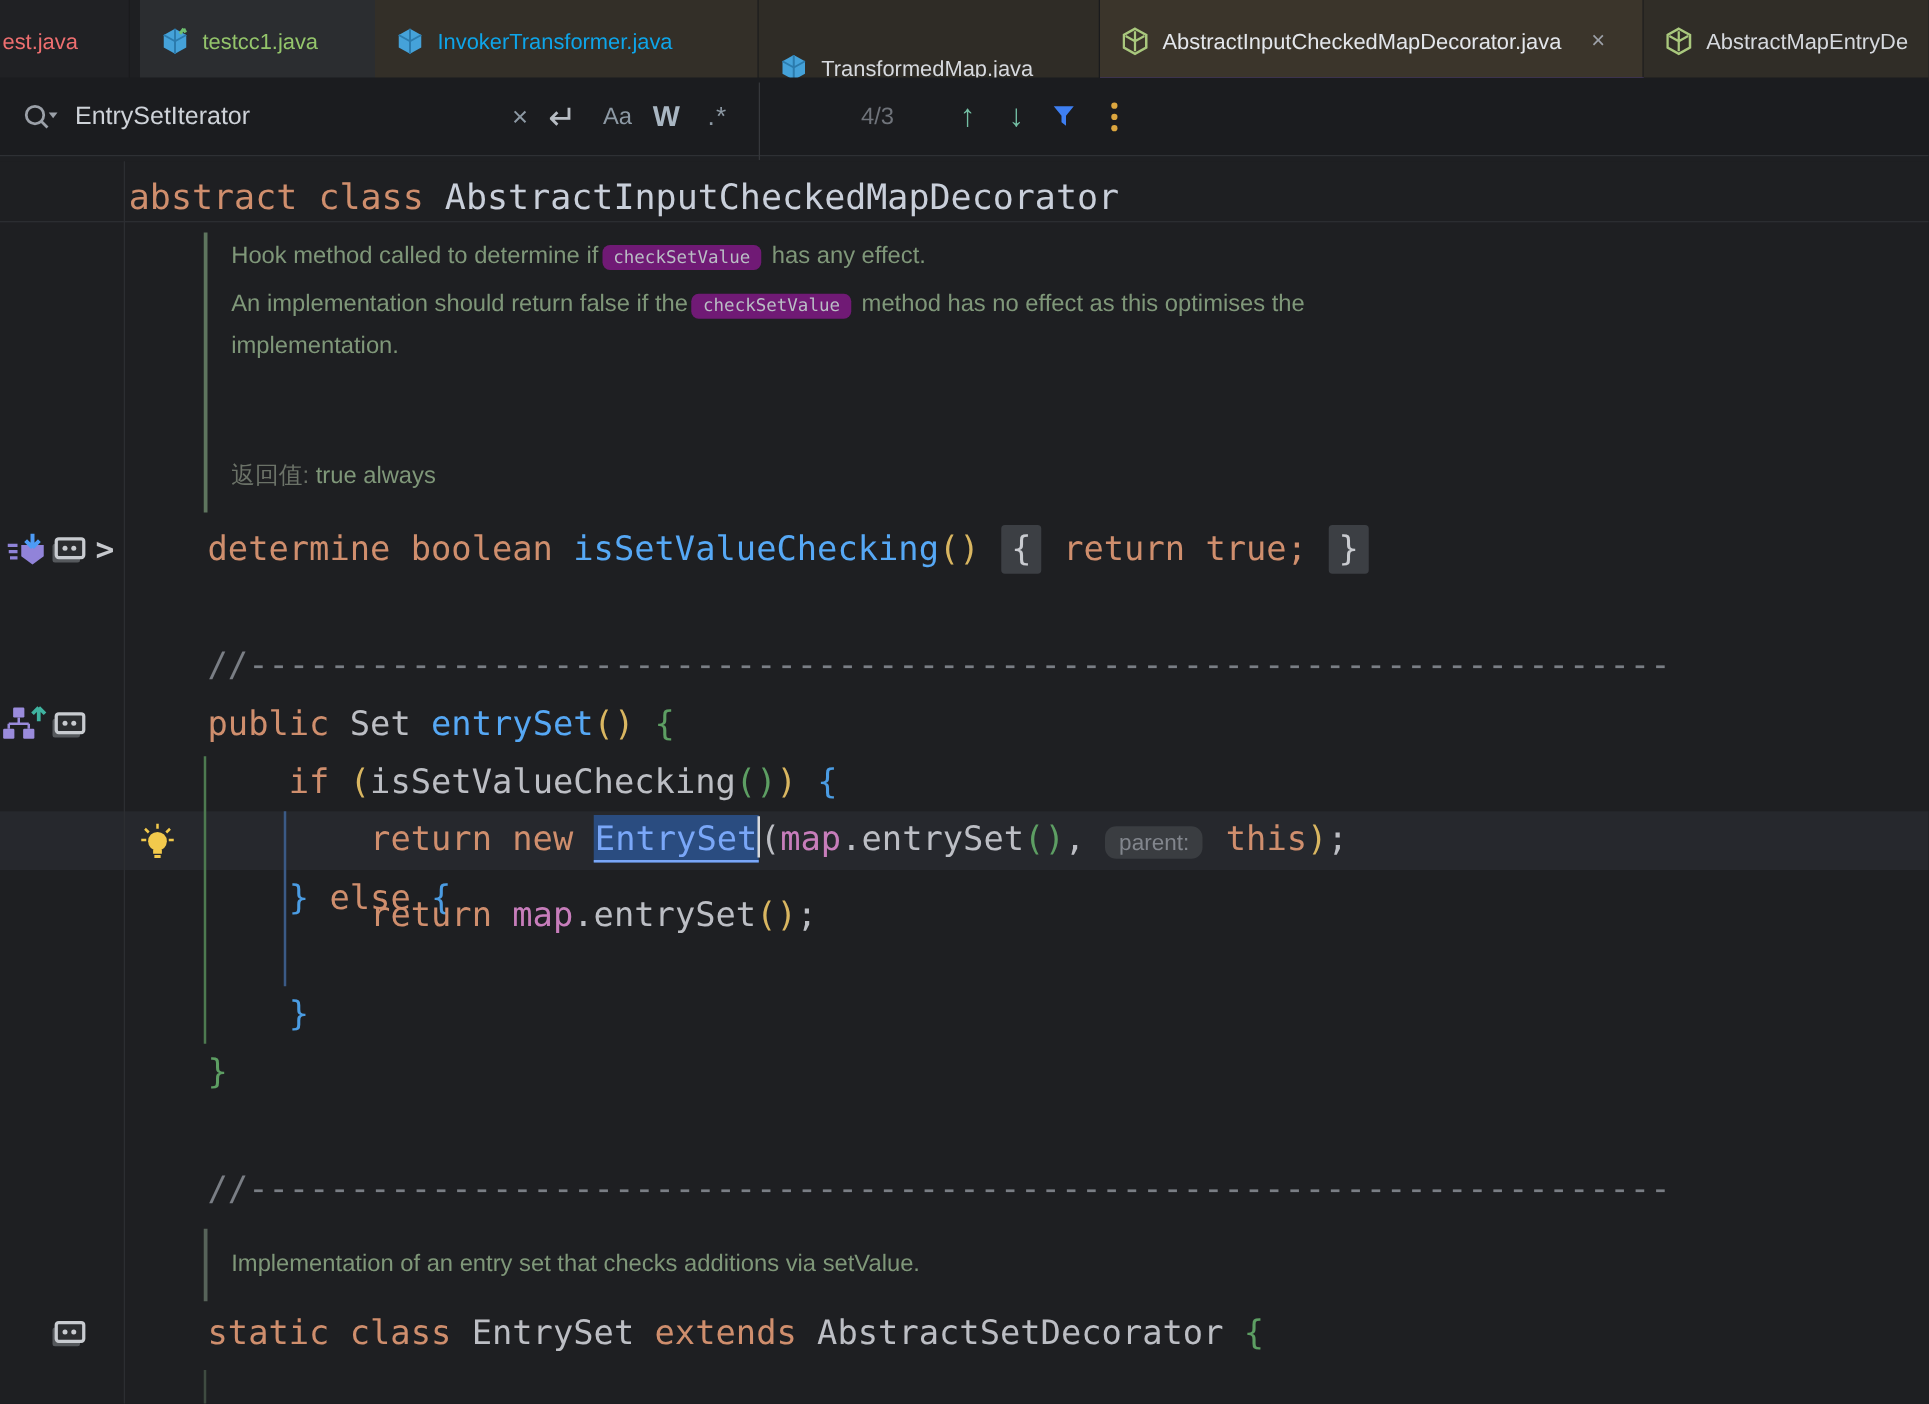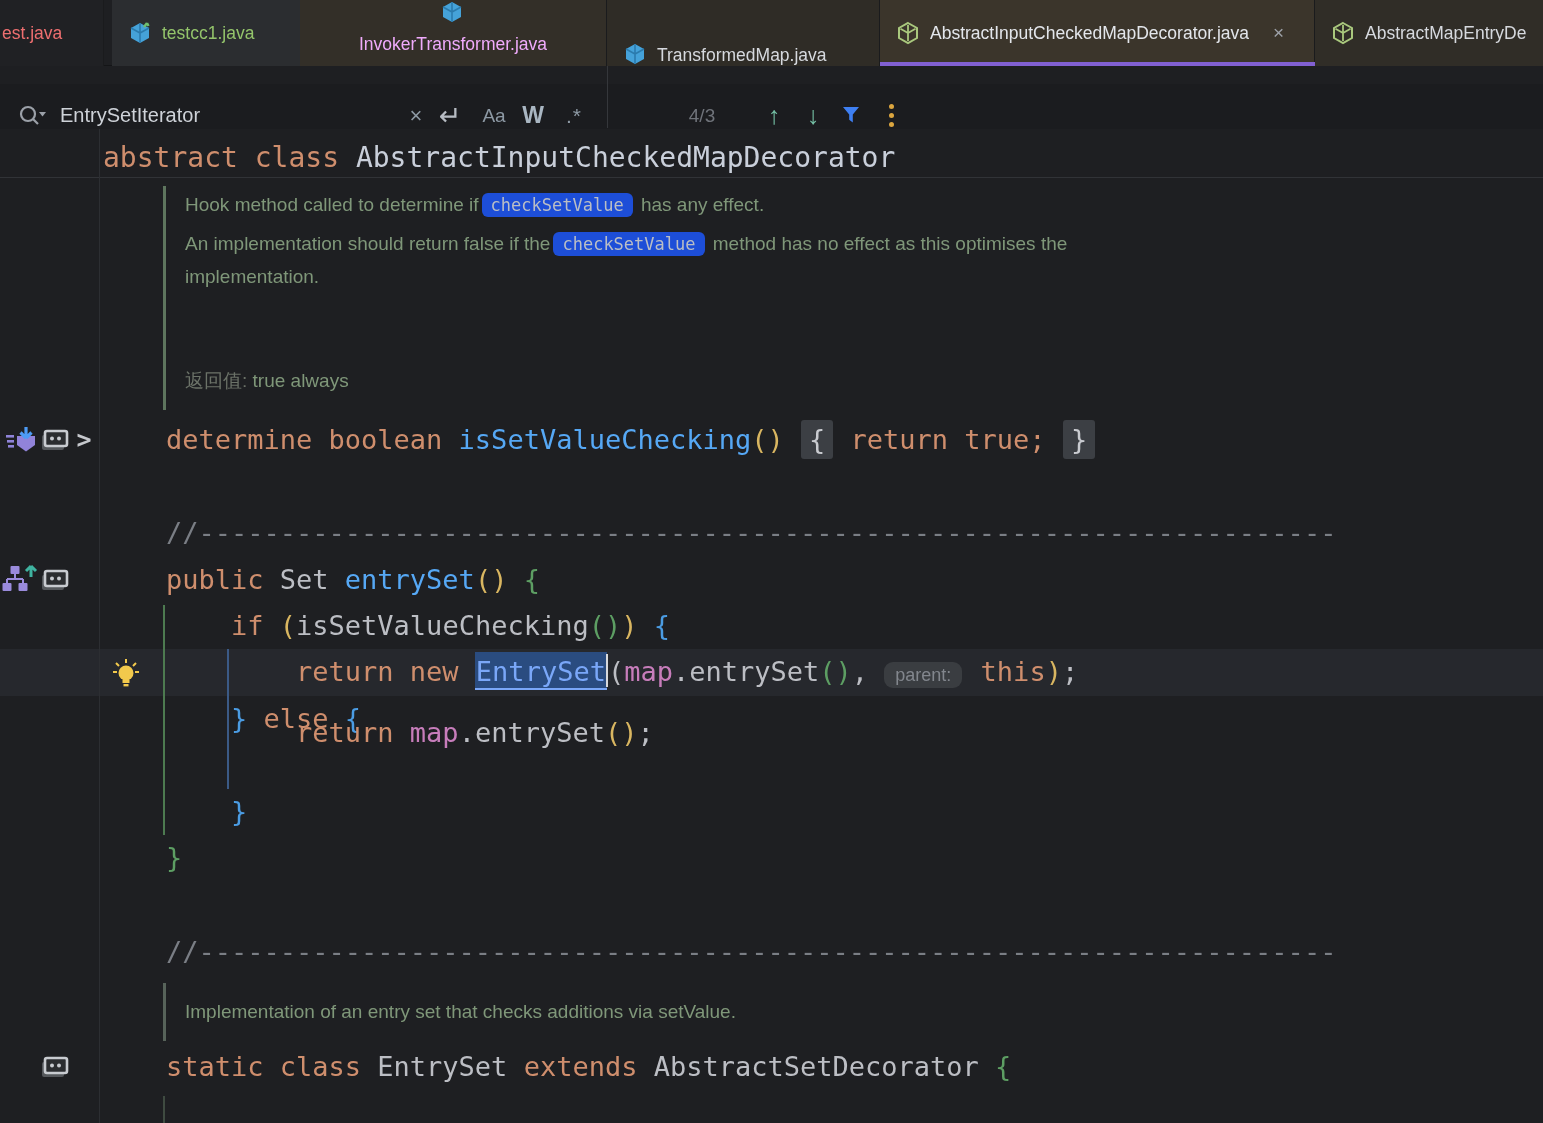--- a/index.html
+++ b/index.html
@@ -8,21 +8,21 @@
   .abs { position:absolute; }
 
   
   .tabbar { left:0; top:0; width:1543px; height:66px; background:#1e1f22; border-bottom:1px solid #141517; }
   .tab { position:absolute; top:0; height:66px; display:flex; align-items:center; gap:10px;
          padding:0 18px; font-size:17.5px; color:#d4d6db; border-right:1px solid #1a1b1d; overflow:hidden; white-space:nowrap; }
   .tab .close { margin-left:14px; color:#9da1a8; font-size:19px; }
   .tab-underline { position:absolute; left:880px; top:62px; width:435px; height:4px; background:#8160d2; }
 
   
-  .findbar { left:0; top:84px; width:1543px; height:63px; background:#1b1c1f; border-bottom:1px solid #2e3034;
+  .findbar { left:0; top:62px; width:1543px; height:63px; background:#1b1c1f; border-bottom:1px solid #2e3034;
              display:flex; align-items:center; }
   .findbar .query { position:absolute; left:60px; top:0; height:63px; line-height:63px; font-size:20px; color:#ced2d8; }
   .fctl { position:absolute; top:0; height:63px; display:flex; align-items:center; justify-content:center; color:#8d99a4; }
   .fdivider { position:absolute; left:607px; top:66px; width:1px; height:62px; background:#35373b; }
 
   
   .sticky { left:0; top:129px; width:1543px; height:49px; background:#1e1f22; border-bottom:1px solid #313337; }
   .sticky .code-tokens { position:absolute; left:103px; top:6px; }
 
   
@@ -45,22 +45,22 @@
   .tk-bracechip { background:#3c3f44; color:#c9cbd0; border-radius:3px; padding:4px 8px; margin:0 1px; }
   .tk-sel { color:#7aa7f8; background:#2a4c80; border-bottom:2px solid #7aa7f8; padding:4px 1px 1px 1px; }
   .tk-caret { display:inline-block; width:2px; height:33px; background:#d8d9dc; vertical-align:-6px; margin:0 0 0 -1px; }
   .tk-hint { background:#3a3d41; color:#82868d; border-radius:9px; padding:3px 11px; font-size:18px;
              font-family:"Liberation Sans", sans-serif; margin-right:2px; }
 
   
   .docline { position:absolute; left:185px; font-size:19px; line-height:25px; white-space:pre; }
   .tk-doc      { color:#7f9779; }
   .tk-doclabel { color:#6b7268; }
-  .tk-chip { background:#1d4ed8; color:#babec5; border-radius:6px; padding:2px 9px;
-             font-family:"DejaVu Sans Mono", monospace; font-size:17px; margin:0 3px; }
+  .tk-chip { background:#701a75; color:#babec5; border-radius:6px; padding:2px 9px;
+             font-family:"DejaVu Sans Mono", monospace; font-size:14px; margin:0 3px; }
   .docbar  { position:absolute; width:3px; background:#5e755e; }
 
   
   .guide { position:absolute; width:2px; }
 
   
   .gicon { position:absolute; display:flex; align-items:center; justify-content:center; }
   .chev { font-size:25px; font-weight:bold; color:#c6c8cd; font-family:"DejaVu Sans Mono",monospace; }
 </style>
 </head>
@@ -75,21 +75,21 @@
     <span style="display:flex;">
       <svg width="22" height="24" viewBox="0 0 22 24">
         <polygon points="10,2 19,7 19,17 10,22 1,17 1,7" fill="#45a2d9"></polygon>
         <path d="M10,2 L10,12 M10,12 L1,7 M10,12 L19,7 M10,12 L10,22" stroke="#2b7bad" stroke-width="1.6" fill="none"></path>
         <path d="M14,6 l3,-4 M17,2 l1.5,3" stroke="#6fbf6f" stroke-width="2.4" fill="none"></path>
       </svg>
     </span>
     <span>testcc1.java</span>
   </div>
 
-  <div class="tab" style="left:300px;width:307px;background:#332f28;color:#f0abfc;flex-direction:column;">
+  <div class="tab" style="left:300px;width:307px;background:#332f28;color:#0ea5e9;">
     <span style="display:flex;">
       <svg width="22" height="24" viewBox="0 0 22 24">
         <polygon points="10,2 19,7 19,17 10,22 1,17 1,7" fill="#45a2d9"></polygon>
         <path d="M10,2 L10,12 M10,12 L1,7 M10,12 L19,7 M10,12 L10,22" stroke="#2b7bad" stroke-width="1.6" fill="none"></path>
       </svg>
     </span>
     <span>InvokerTransformer.java</span>
   </div>
 
   <div class="tab" style="left:607px;width:273px;background:#2f2c26;color:#d6d9de;align-items:flex-end;">

